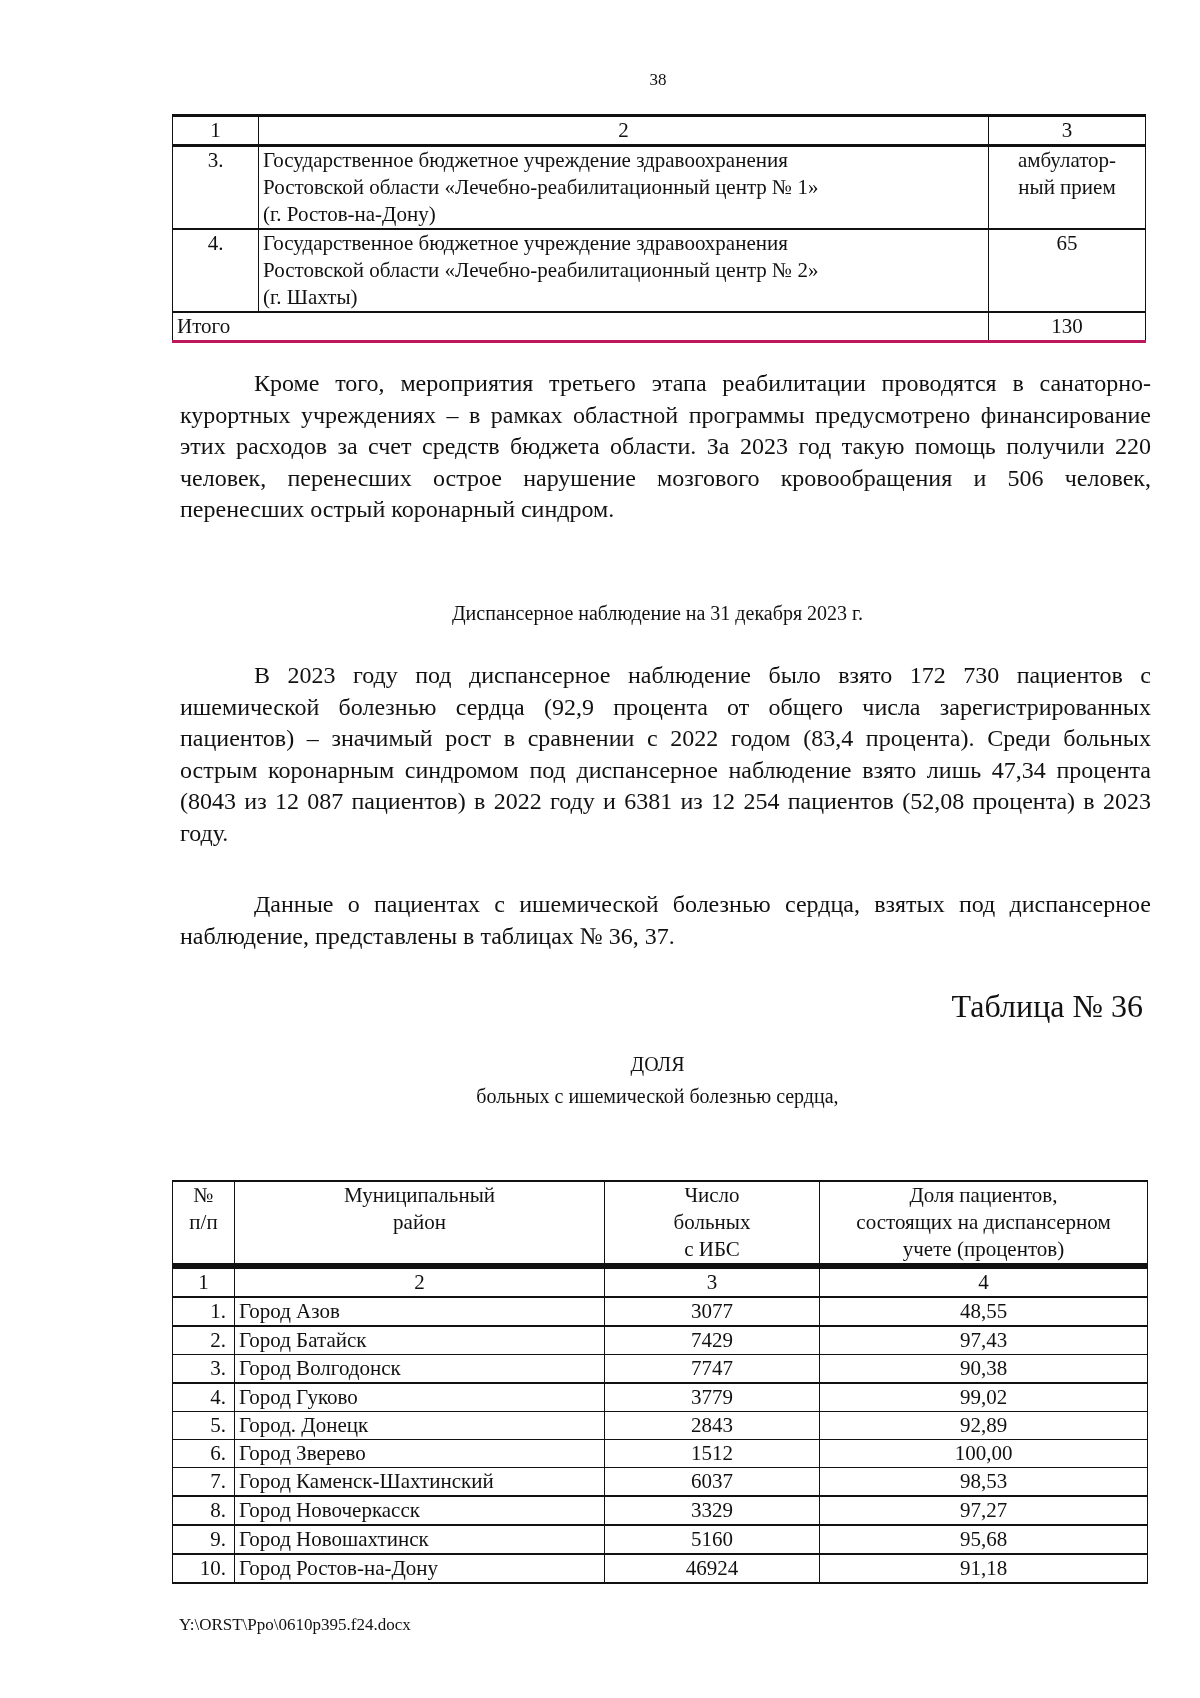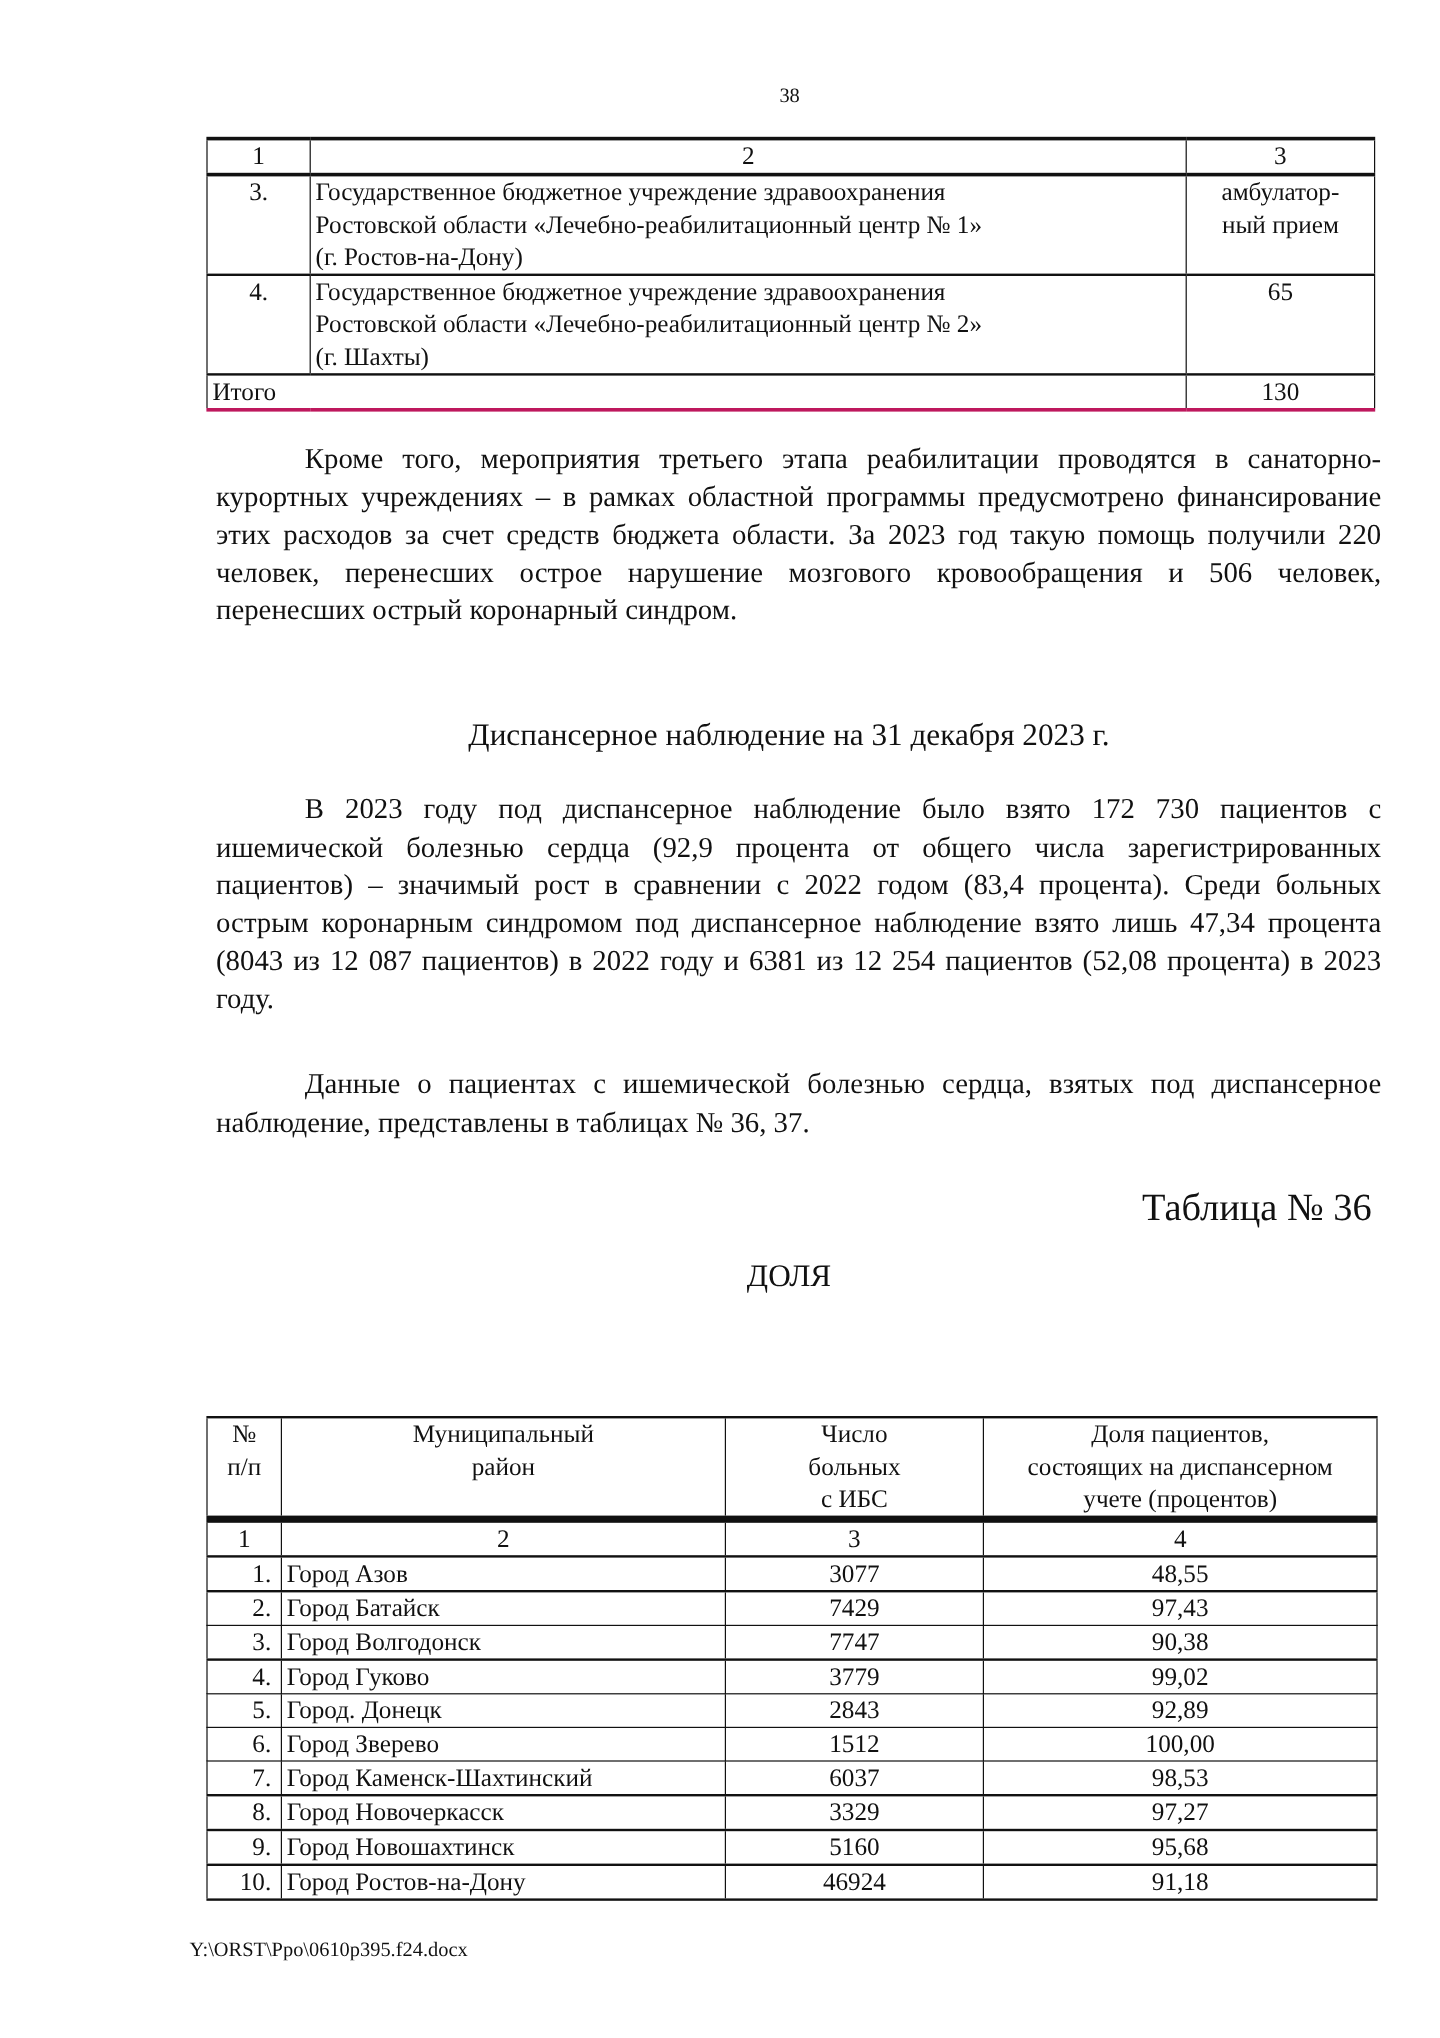--- a/index.html
+++ b/index.html
@@ -20,35 +20,35 @@
     .t1 tr.r td { height: 81px; }
     .t1 tr.r.sep td { border-bottom: 2.5px solid #111; }
     .t1 tr.tot td { height: 26px; border-bottom: 3px solid #be185d; }
     .t1 tr.tot td.c3 { text-align: center; }
     .t1 tr:first-child td { border-top: 3px solid #111; }
     .para {
       left: 180px; width: 971px; font-size: 24px; line-height: 31.5px;
       text-align: justify; text-align-last: left;
     }
     .para .ind { display: inline-block; width: 74px; }
-    .center { left: 172px; width: 971px; text-align: center; font-size: 26px; line-height: 32px; }
+    .center { left: 172px; width: 971px; text-align: center; font-size: 20px; line-height: 32px; }
     .right { left: 172px; width: 971px; text-align: right; font-size: 32px; }
     .t2 { left: 172px; top: 1180px; width: 971px; }
     .t2 td { font-size: 21px; line-height: 27px; }
     .t2 .c1 { width: 53px; text-align: center; }
     .t2 .c2 { width: 361px; margin-top: 12px; }
     .t2 .c3 { width: 206px; text-align: center; }
     .t2 .c4 { width: 319px; text-align: center; }
     .t2 tr.head td { text-align: center; height: 80px; border-top: 2px solid #111; border-bottom: 6px solid #111; }
     .t2 tr.nums td { text-align: center; height: 25px; border-bottom: 2px solid #111; }
     .t2 tr.row td { height: 25px; }
     .t2 tr.row td.c1 { text-align: right; padding-right: 8px; }
     .t2 tr.row.thick td { border-bottom: 2.5px solid #111; }
     .t2 tr.row:last-child td { border-bottom: 2.5px solid #111; }
-    .footer { left: 158px; top: 1615px; font-size: 17px; }
+    .footer { left: 179px; top: 1615px; font-size: 17px; }
   </style>
 </head>
 <body>
 
 <div class="abs page-num">38</div>
 
 <table class="t1">
   <tbody>
       <tr class="hdr">
     <td class="c1">1</td>
@@ -90,20 +90,21 @@
 <div class="abs center" style="top:597px;">Диспансерное наблюдение на 31 декабря 2023 г.</div>
 
 <div class="abs para" style="top:660px;"><span class="ind"></span><span>В 2023 году под диспансерное наблюдение было взято 172 730 пациентов с ишемической болезнью сердца (92,9 процента от общего числа зарегистрированных пациентов) – значимый рост в сравнении с 2022 годом (83,4 процента). Среди больных острым коронарным синдромом под диспансерное наблюдение взято лишь 47,34 процента (8043 из 12 087 пациентов) в 2022 году и 6381 из 12 254 пациентов (52,08 процента) в 2023 году.</span></div>
 
 <div class="abs para" style="top:889px;"><span class="ind"></span><span>Данные о пациентах с ишемической болезнью сердца, взятых под диспансерное наблюдение, представлены в таблицах № 36, 37.</span></div>
 
 <div class="abs right" style="top:988px;">Таблица № 36</div>
 
 <div class="abs center" style="top:1048px;text-align:center;">
   <div>ДОЛЯ</div>
+  <div>больных с ишемической болезнью сердца,</div>
 </div>
 
 <table class="t2">
   <tbody>
       <tr class="head">
     <td class="c1">
       <div>№</div>
       <div>п/п</div>
     </td>
     <td class="c2">

